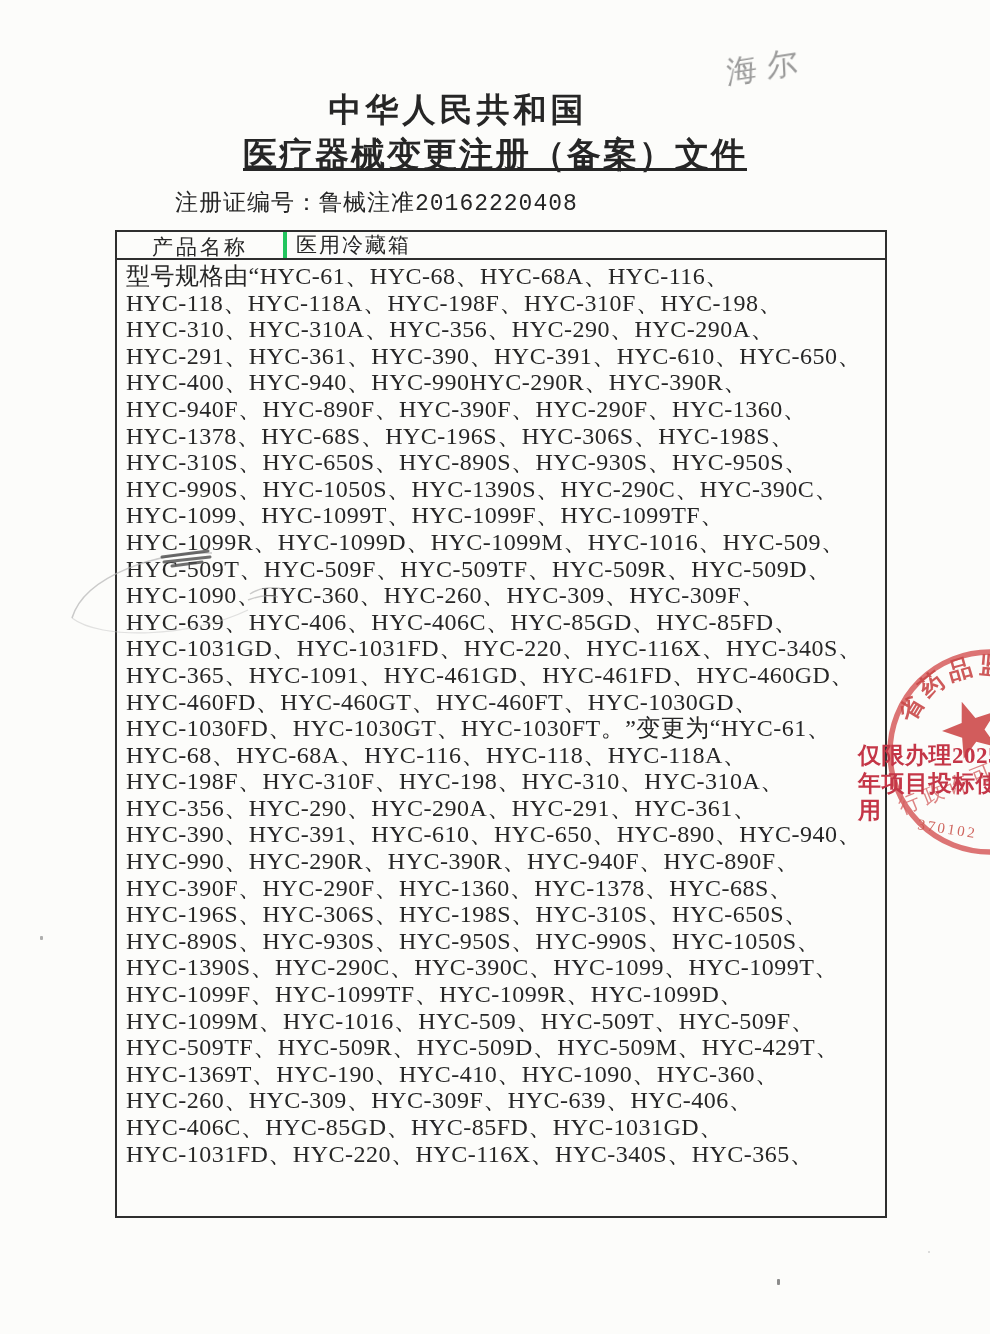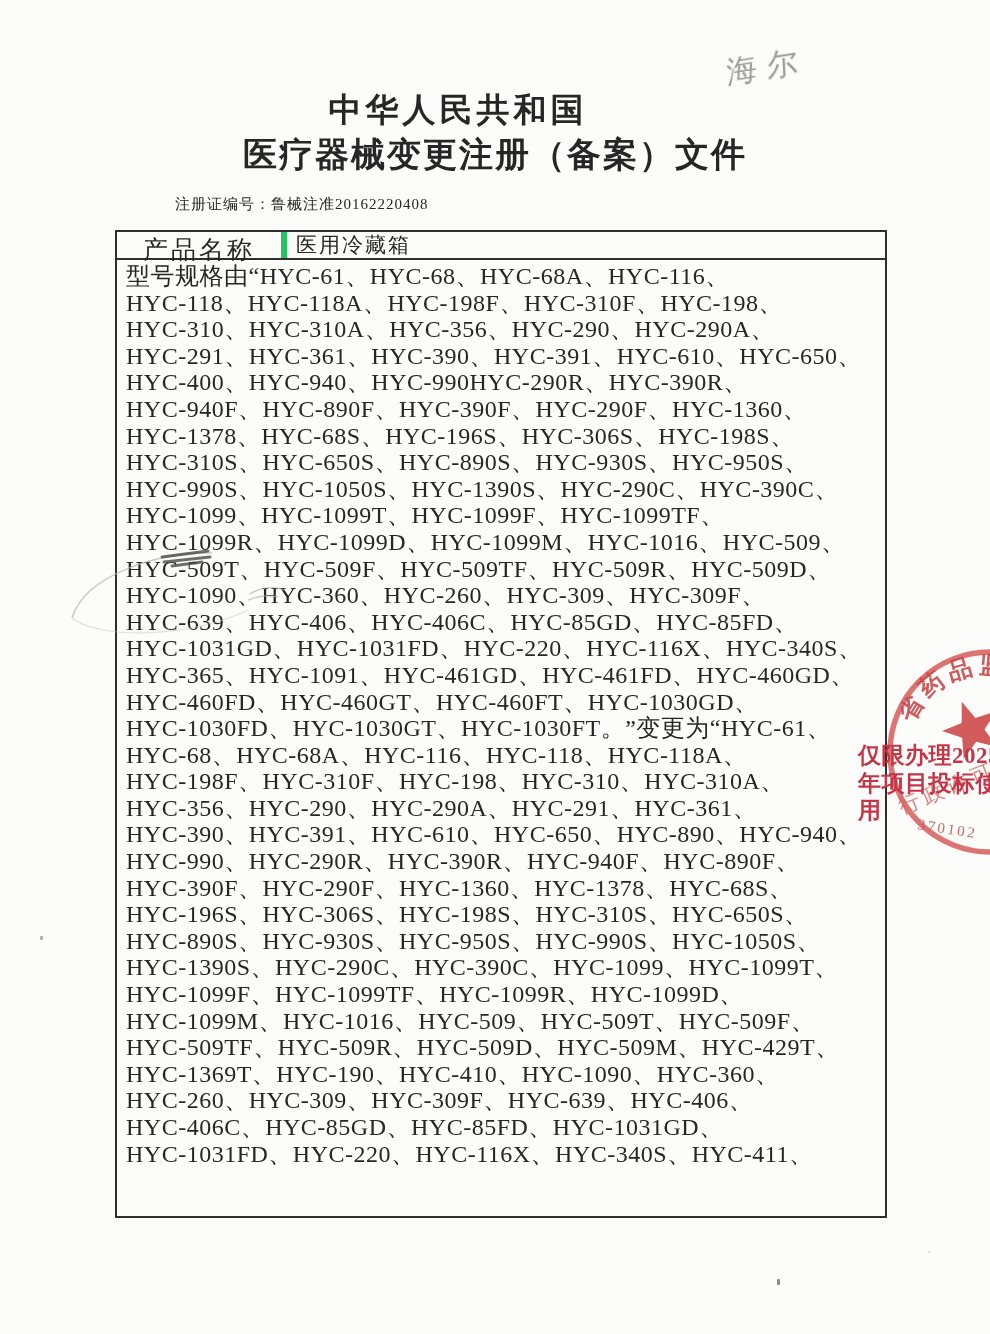--- a/index.html
+++ b/index.html
@@ -22,41 +22,42 @@
   
   .title1{
     position:absolute;left:0;top:88px;width:916px;
     text-align:center;font-size:33px;font-weight:bold;
     letter-spacing:4px;
   }
   .title2{
     position:absolute;left:0;top:132px;width:990px;
     text-align:center;font-size:34px;font-weight:bold;
     letter-spacing:2px;
+    text-decoration:underline;
   }
   .regline{
-    position:absolute;left:175px;top:195px;
-    font-size:15px;letter-spacing:1px;
+    position:absolute;left:175px;top:187px;
+    font-size:23px;letter-spacing:1px;font-family:Liberation Mono, monospace;
   }
   
   .doc-table{
     position:absolute;left:115px;top:230px;
     width:772px;height:988px;
     border:2px solid #2e2e2e;
     box-sizing:border-box;
     display:flex;flex-direction:column;
   }
   .t-row{display:flex;box-sizing:border-box;}
   .t-row.header{height:28px;border-bottom:2px solid #2e2e2e;}
   .t-row.body{flex:1;}
   .t-label{
     width:170px;flex:0 0 170px;box-sizing:border-box;
-    border-right:6px solid #22c55e;
+    border-right:4px solid #22c55e;
     display:flex;align-items:center;justify-content:center;
-    font-size:25px;letter-spacing:3px;
+    font-size:21px;letter-spacing:3px;
   }
   .t-row.header .t-label{align-items:flex-start;padding-top:1px;}
   .t-value{
     flex:1;box-sizing:border-box;
     padding:0 6px 0 9px;overflow:hidden;
   }
   .t-row.header .t-value{font-size:21px;line-height:26px;letter-spacing:2px;}
   .model-lines{padding-top:3px;}
   .model-line{
     font-size:24px;line-height:26.6px;white-space:nowrap;
@@ -124,21 +125,21 @@
           <div class="model-line">HYC-390F、HYC-290F、HYC-1360、HYC-1378、HYC-68S、</div>
           <div class="model-line">HYC-196S、HYC-306S、HYC-198S、HYC-310S、HYC-650S、</div>
           <div class="model-line">HYC-890S、HYC-930S、HYC-950S、HYC-990S、HYC-1050S、</div>
           <div class="model-line">HYC-1390S、HYC-290C、HYC-390C、HYC-1099、HYC-1099T、</div>
           <div class="model-line">HYC-1099F、HYC-1099TF、HYC-1099R、HYC-1099D、</div>
           <div class="model-line">HYC-1099M、HYC-1016、HYC-509、HYC-509T、HYC-509F、</div>
           <div class="model-line">HYC-509TF、HYC-509R、HYC-509D、HYC-509M、HYC-429T、</div>
           <div class="model-line">HYC-1369T、HYC-190、HYC-410、HYC-1090、HYC-360、</div>
           <div class="model-line">HYC-260、HYC-309、HYC-309F、HYC-639、HYC-406、</div>
           <div class="model-line">HYC-406C、HYC-85GD、HYC-85FD、HYC-1031GD、</div>
-          <div class="model-line">HYC-1031FD、HYC-220、HYC-116X、HYC-340S、HYC-411、</div>
+          <div class="model-line">HYC-1031FD、HYC-220、HYC-116X、HYC-340S、HYC-365、</div>
         </div>
     </div>
   </div>
 
   <svg class="scribble-svg" width="990" height="1334" viewBox="0 0 990 1334">
     <path d="M72,618 C85,575 160,551 212,553" fill="none" stroke="#b5b5b5" stroke-width="1.6" opacity="0.7"></path>
     <path d="M72,618 C100,640 190,638 248,610" fill="none" stroke="#c6c6c6" stroke-width="1.2" opacity="0.5"></path>
     <path d="M162,557 L208,551 M164,562 L210,557 M172,566 L202,562" fill="none" stroke="#4a4a4a" stroke-width="3" stroke-linecap="round" opacity="0.8"></path>
     <path d="M250,594 C260,587 276,586 284,590 M248,600 C258,596 270,595 278,597" fill="none" stroke="#a9a9a9" stroke-width="1.4" opacity="0.6"></path>
   </svg>

